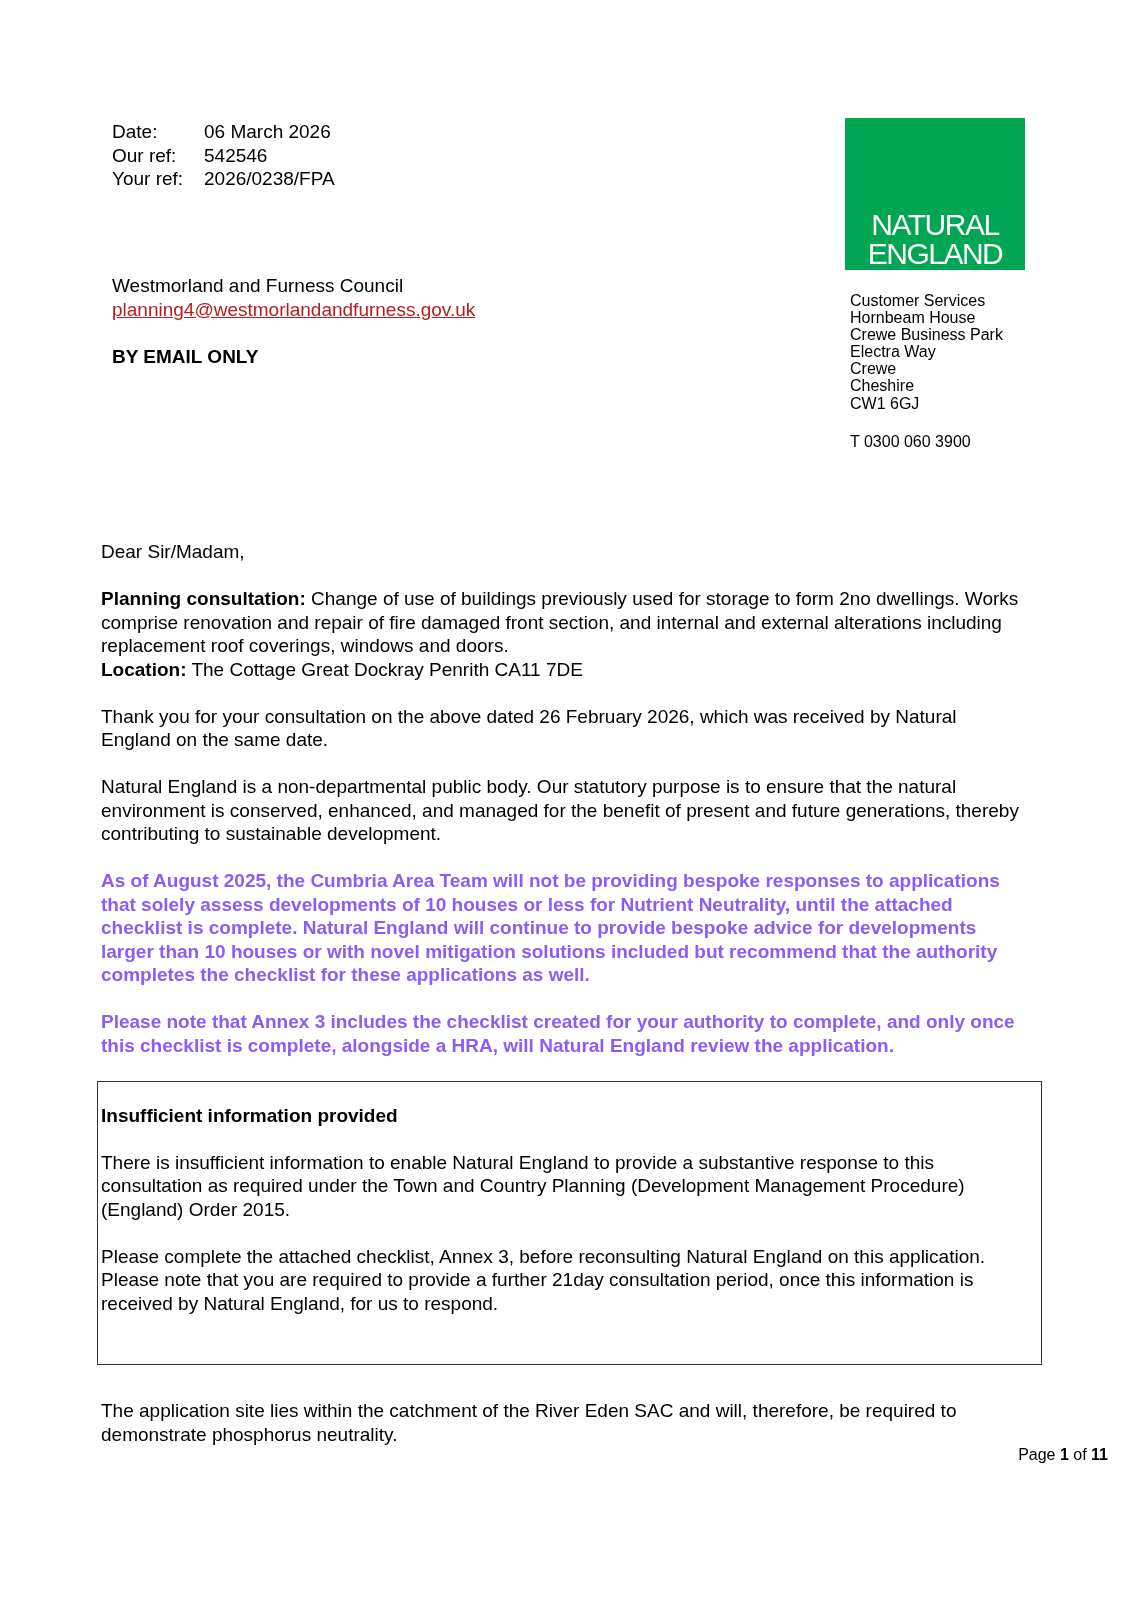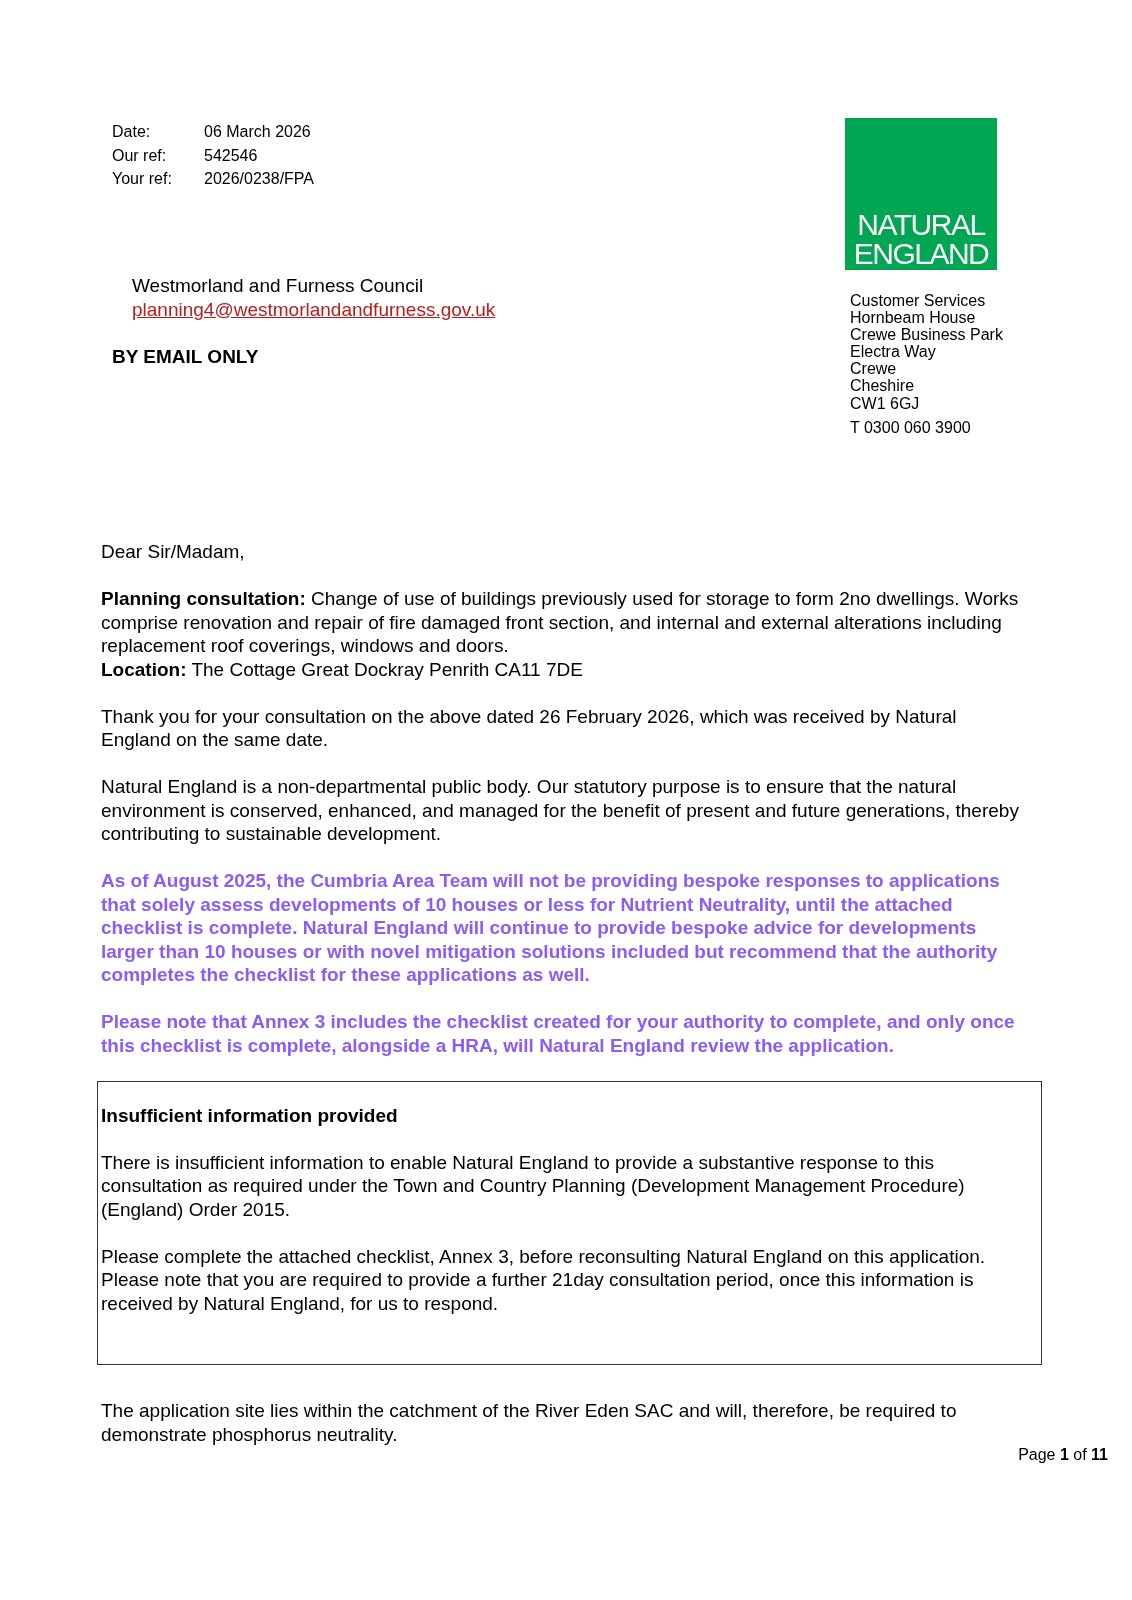--- a/index.html
+++ b/index.html
@@ -1,30 +1,30 @@
 <!DOCTYPE html>
 <html><head>
 <meta charset="utf-8">
 <style>
   html, body { margin: 0; padding: 0; background: #ffffff; }
   body { width: 1132px; height: 1600px; position: relative; overflow: hidden;
          font-family: "Liberation Sans", sans-serif; color: #000; }
   .abs { position: absolute; }
-  .hdr { left: 112px; top: 120px; font-size: 16px; line-height: 23.5px; }
+  .hdr { left: 112px; top: 120px; font-size: 19px; line-height: 23.5px; }
   .hdr .row { display: flex; }
   .hdr .lbl { width: 92px; }
-  .addr { left: 112px; top: 274px; font-size: 19px; line-height: 23.5px; margin-left: 20px; }
+  .addr { left: 112px; top: 274px; font-size: 19px; line-height: 23.5px; }
   .addr a { color: #b91c1c; text-decoration: underline; }
   .byemail { left: 112px; top: 346px; font-size: 19px; font-weight: bold; }
-  .logo { left: 845px; top: 118px; width: 152px; height: 152px; background: #00a651;
+  .logo { left: 845px; top: 118px; width: 180px; height: 152px; background: #00a651;
           color: #ffffff; display: flex; flex-direction: column; justify-content: flex-end;
           align-items: center; padding-bottom: 2px; box-sizing: border-box; }
   .logo span { font-size: 30px; line-height: 29px; letter-spacing: -1.5px; display: block; }
   .office { left: 850px; top: 292px; font-size: 16px; line-height: 17.1px; }
-  .office .tel { margin-top: 7px; }
+  .office .tel { margin-top: 21px; }
   .body { left: 101px; top: 540px; width: 920px; font-size: 19px; line-height: 23.5px; }
   .body p { margin: 0 0 23.5px 0; }
   .red { color: #8b5cf6; font-weight: bold; }
   .box { border: 1px solid #333; margin: 0 0 0 -4px; padding: 22px 20px 33px 3px; width: 920px; }
   .box p { margin: 0 0 23.5px 0; }
   .box p:last-child { margin-bottom: 16px; }
   .after-box { margin-top: 34px !important; }
   .footer { left: 0; width: 1108px; top: 1446px; text-align: right; font-size: 16px; }
 </style>
 </head>

